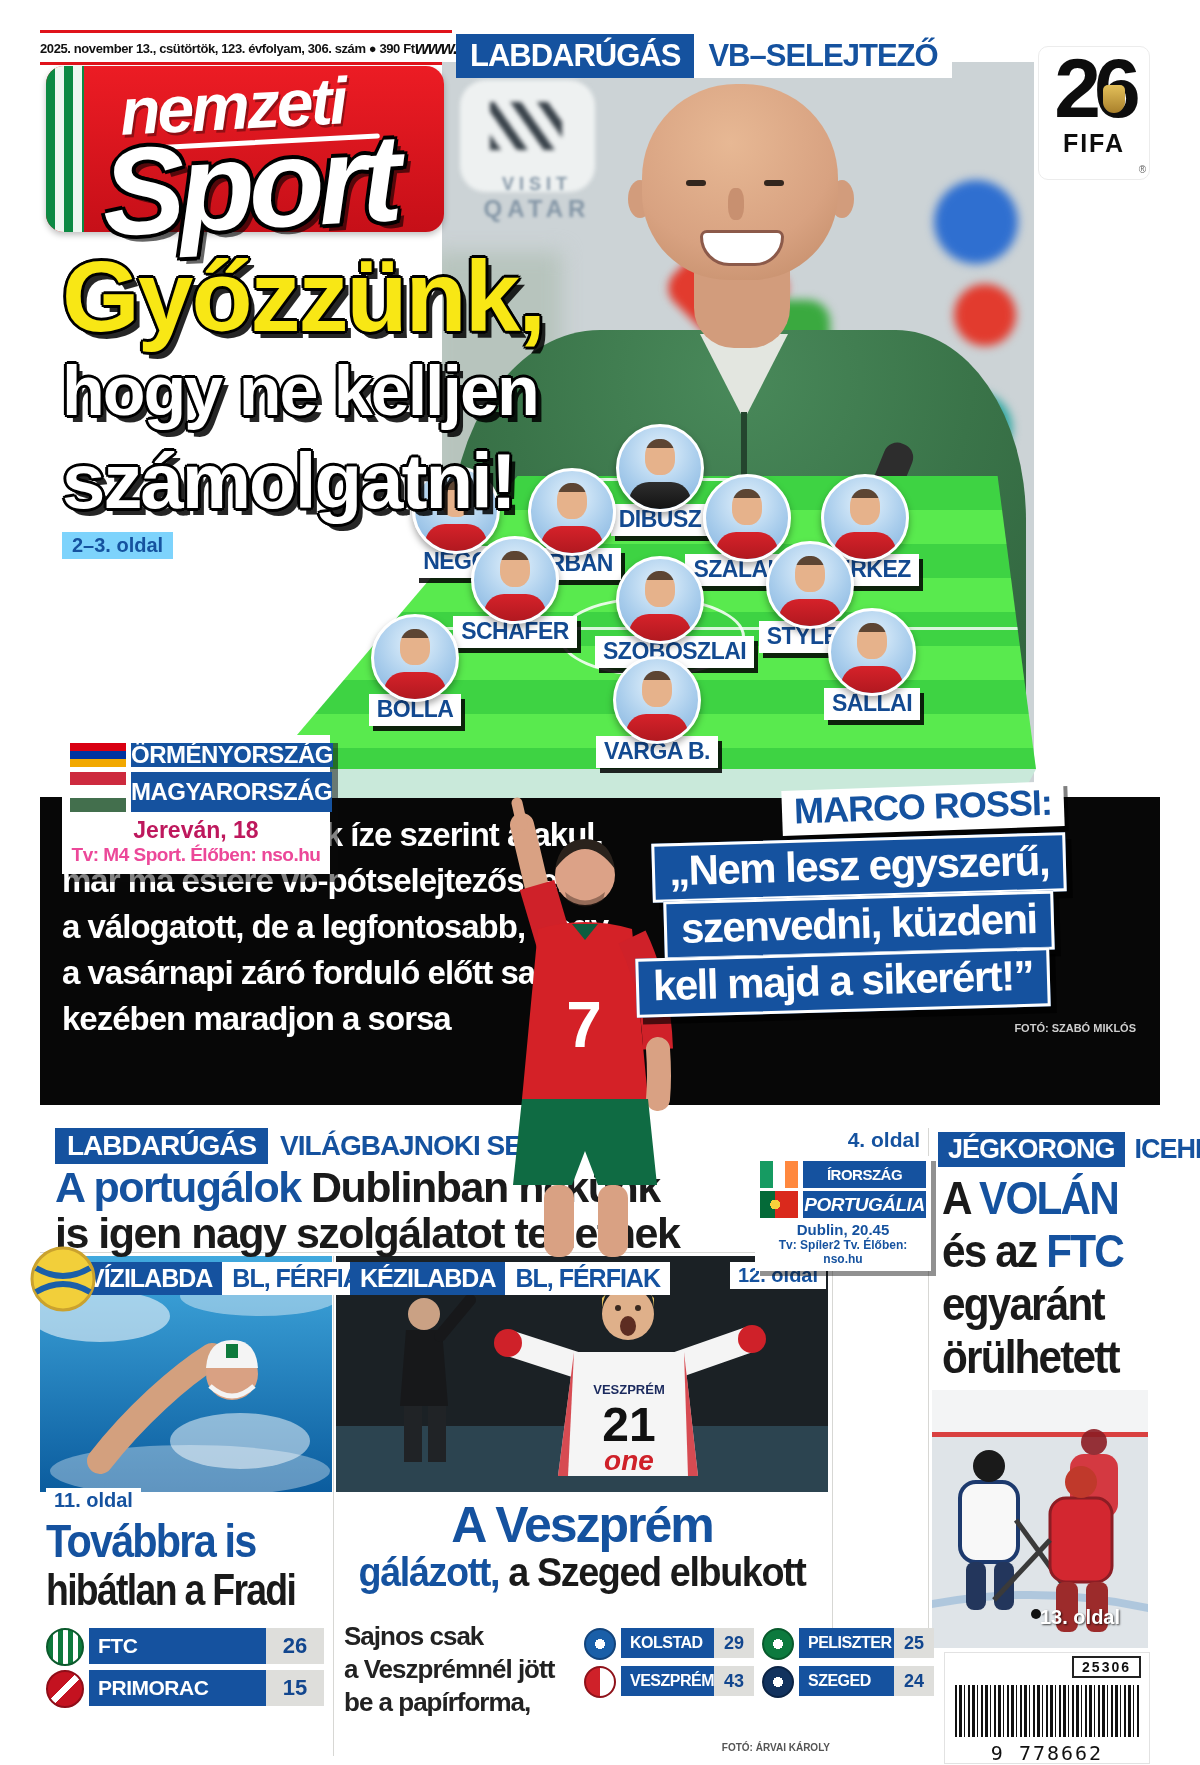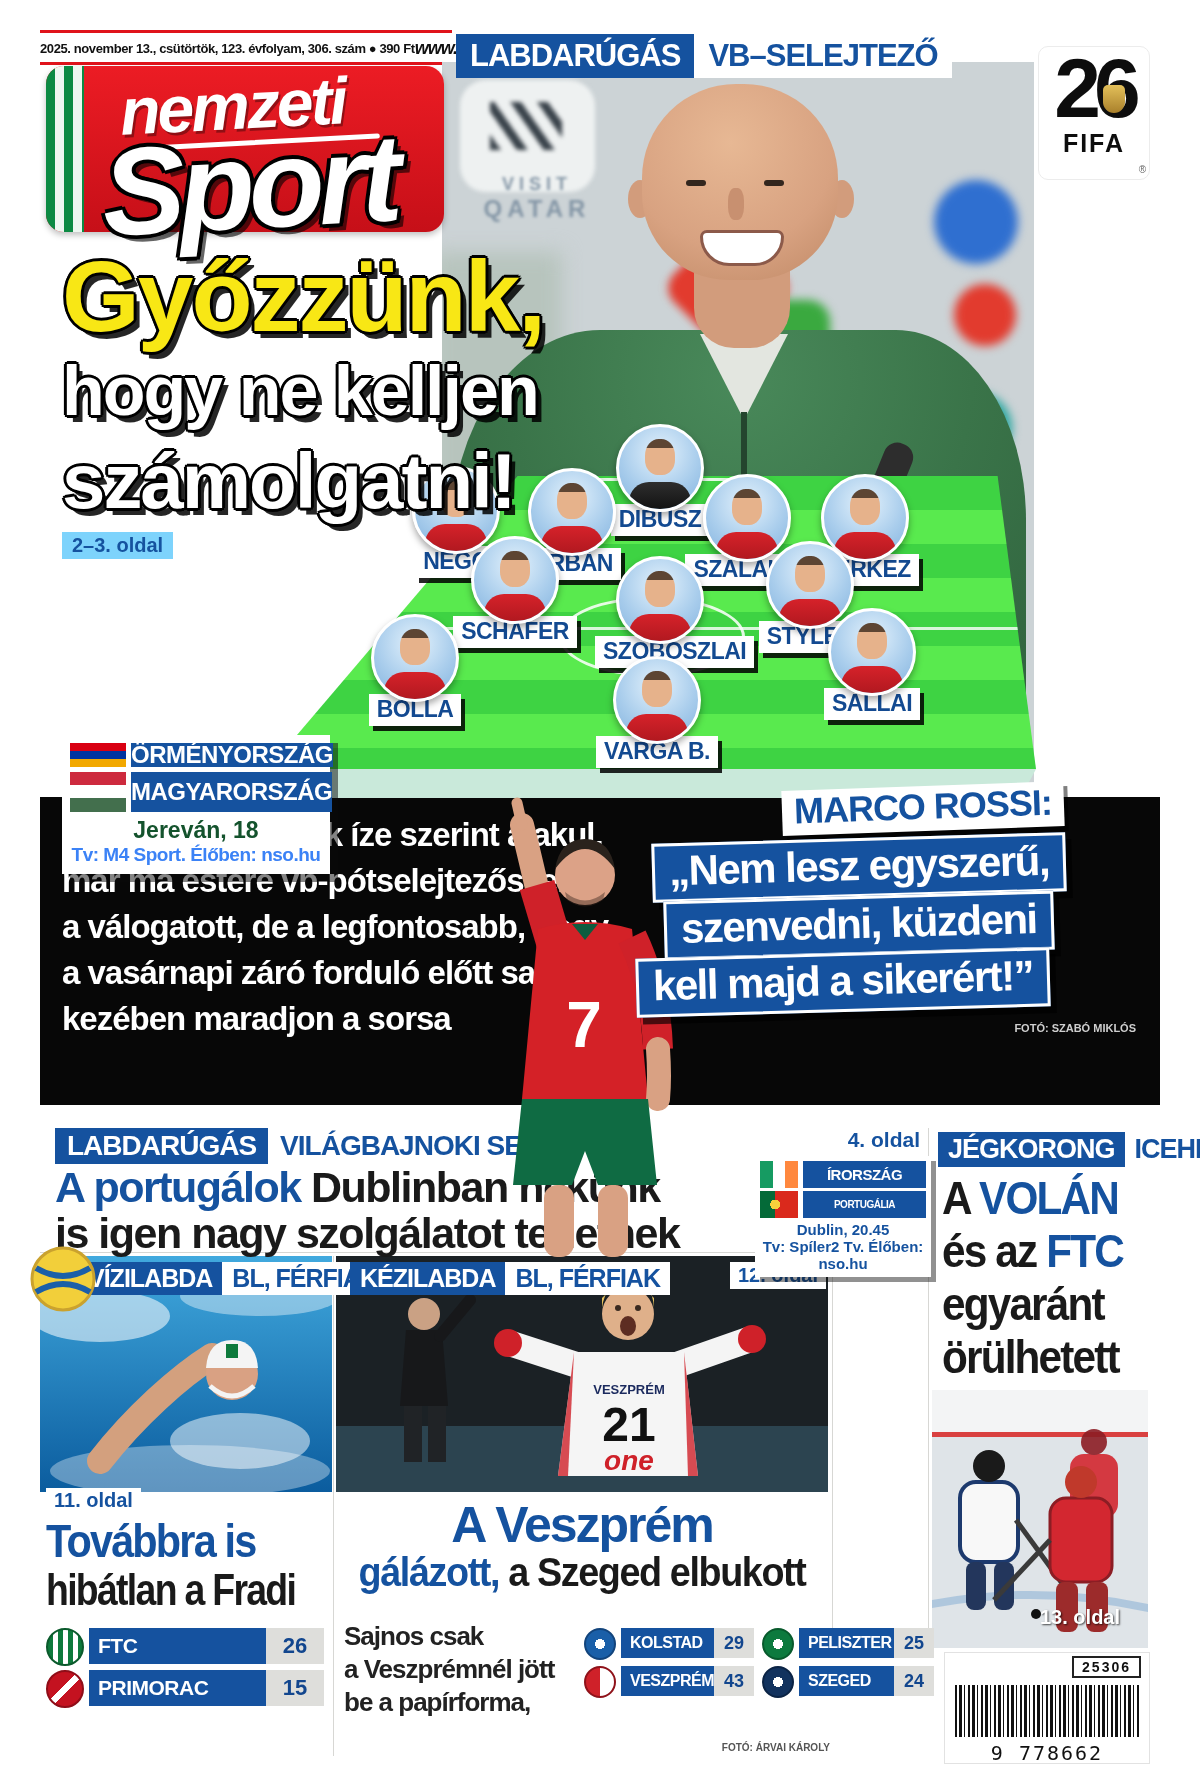--- a/index.html
+++ b/index.html
@@ -202,22 +202,22 @@
 
   <div class="abs mbox" style="left:62px;top:735px;width:252px;z-index:6;">
     <div class="mrow" style="height:24px;">
       <span class="flag" style="width:56px;background:linear-gradient(180deg,#d90012 0 33%,#0033a0 33% 66%,#f2a800 66%);"></span>
       <span class="bar" style="font-size:24px;">ÖRMÉNYORSZÁG</span>
     </div>
     <div class="mrow" style="height:40px;">
       <span class="flag" style="width:56px;background:linear-gradient(180deg,#cd2a3e 0 33%,#fff 33% 66%,#436f4d 66%);"></span>
       <span class="bar" style="font-size:24px;">MAGYARORSZÁG</span>
     </div>
-    <div style="text-align:center;color:#14532d;font-weight:800;font-size:23px;margin-top:4px;">Jereván, 18</div>
-    <div style="text-align:center;color:#3b82f6;font-weight:800;font-size:19px;letter-spacing:-0.5px;">Tv: M4 Sport. Élőben: nso.hu</div>
+    <div style="text-align:center;color:#be185d;font-weight:800;font-size:23px;margin-top:4px;">Jereván, 18</div>
+    <div style="text-align:center;color:#ec4899;font-weight:800;font-size:19px;letter-spacing:-0.5px;">Tv: M4 Sport. Élőben: nso.hu</div>
   </div>
 
   <div class="abs" style="left:40px;top:797px;width:1120px;height:308px;background:#070707;z-index:2;"></div>
   <div class="abs" style="left:62px;top:812px;z-index:3;color:#fff;font-weight:700;font-size:33px;letter-spacing:-1px;line-height:46px;white-space:nowrap;">
     <div>Ha minden a szánk íze szerint alakul,</div>
     <div>már ma estére vb-pótselejtezős lehet</div>
     <div>a válogatott, de a legfontosabb, hogy</div>
     <div>a vasárnapi záró forduló előtt saját</div>
     <div>kezében maradjon a sorsa</div>
   </div>
@@ -256,24 +256,24 @@
   <div class="abs hl dark" style="left:55px;top:1212px;font-size:43px;letter-spacing:-1.5px;z-index:2;">is igen nagy szolgálatot tehetnek</div>
   <div class="abs" style="left:828px;top:1128px;width:92px;text-align:right;color:#15529f;font-weight:800;font-size:21px;z-index:2;">4. oldal</div>
 
   <div class="abs mbox" style="left:755px;top:1156px;width:166px;padding:5px;box-shadow:5px 5px 0 rgba(10,10,10,.45);z-index:8;">
     <div class="mrow" style="height:27px;margin-bottom:3px;">
       <span class="flag" style="width:38px;background:linear-gradient(90deg,#169b62 0 33%,#fff 33% 66%,#ff883e 66%);"></span>
       <span class="bar" style="font-size:15px;">ÍRORSZÁG</span>
     </div>
     <div class="mrow" style="height:27px;margin-bottom:3px;">
       <span class="flag" style="width:38px;background:radial-gradient(circle at 40% 50%,#f6d23c 0 5px,transparent 5px),linear-gradient(90deg,#046a38 0 40%,#da291c 40%);"></span>
-      <span class="bar" style="font-size:10px;">PORTUGÁLIA</span>
+      <span class="bar" style="font-size:19px;font-style:italic;">PORTUGÁLIA</span>
     </div>
     <div style="text-align:center;color:#15529f;font-weight:800;font-size:15px;">Dublin, 20.45</div>
-    <div style="text-align:center;color:#15529f;font-weight:800;font-size:15px;">Tv: Spíler2 Tv. Élőben: nso.hu</div>
+    <div style="text-align:center;color:#15529f;font-weight:800;font-size:12px;">Tv: Spíler2 Tv. Élőben: nso.hu</div>
   </div>
 
   <div class="vline" style="left:928px;top:1128px;height:520px;"></div>
   <div class="abs" style="left:938px;top:1132px;display:flex;z-index:2;">
     <span class="chipB" style="font-size:27px;padding:2px 10px;letter-spacing:-1px;">JÉGKORONG</span>
     <span class="chipW" style="font-size:27px;padding:2px 10px;letter-spacing:-1px;">ICEHL</span>
   </div>
   <div class="abs" style="left:942px;top:1172px;font-weight:800;font-size:46px;letter-spacing:-2px;line-height:53px;transform:scaleX(.92);transform-origin:left top;white-space:nowrap;z-index:2;">
     <div><span class="dark">A </span><span class="blue">VOLÁN</span></div>
     <div><span class="dark">és az </span><span class="blue">FTC</span></div>

